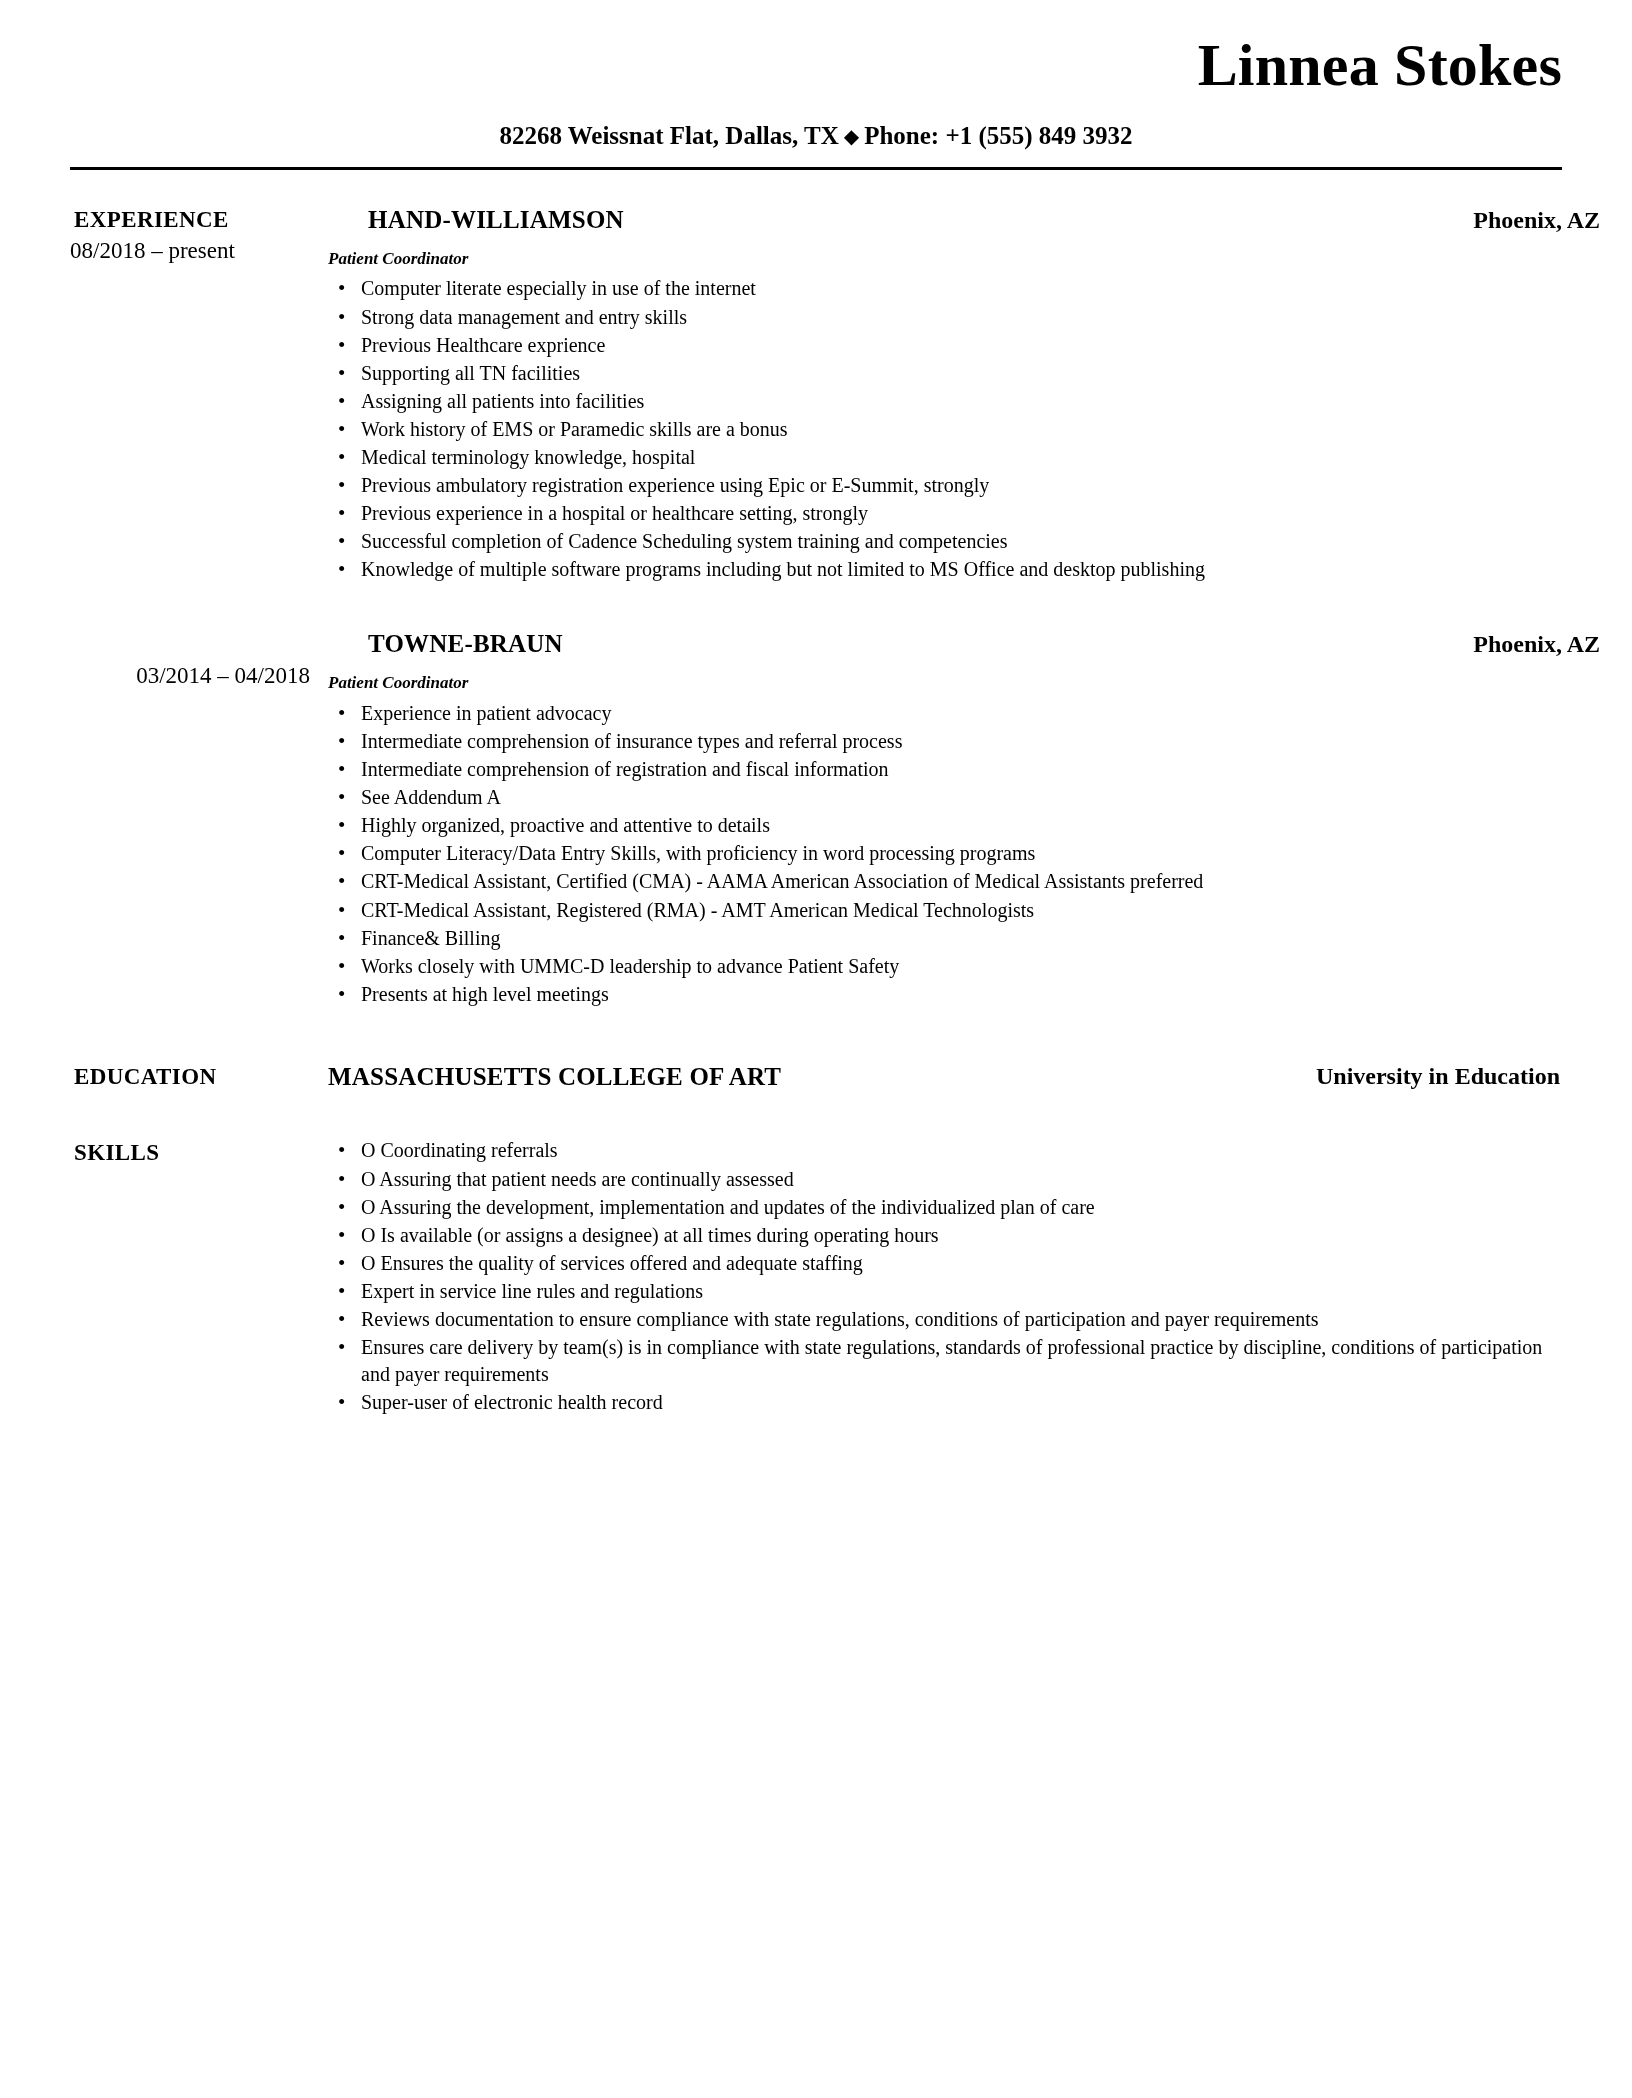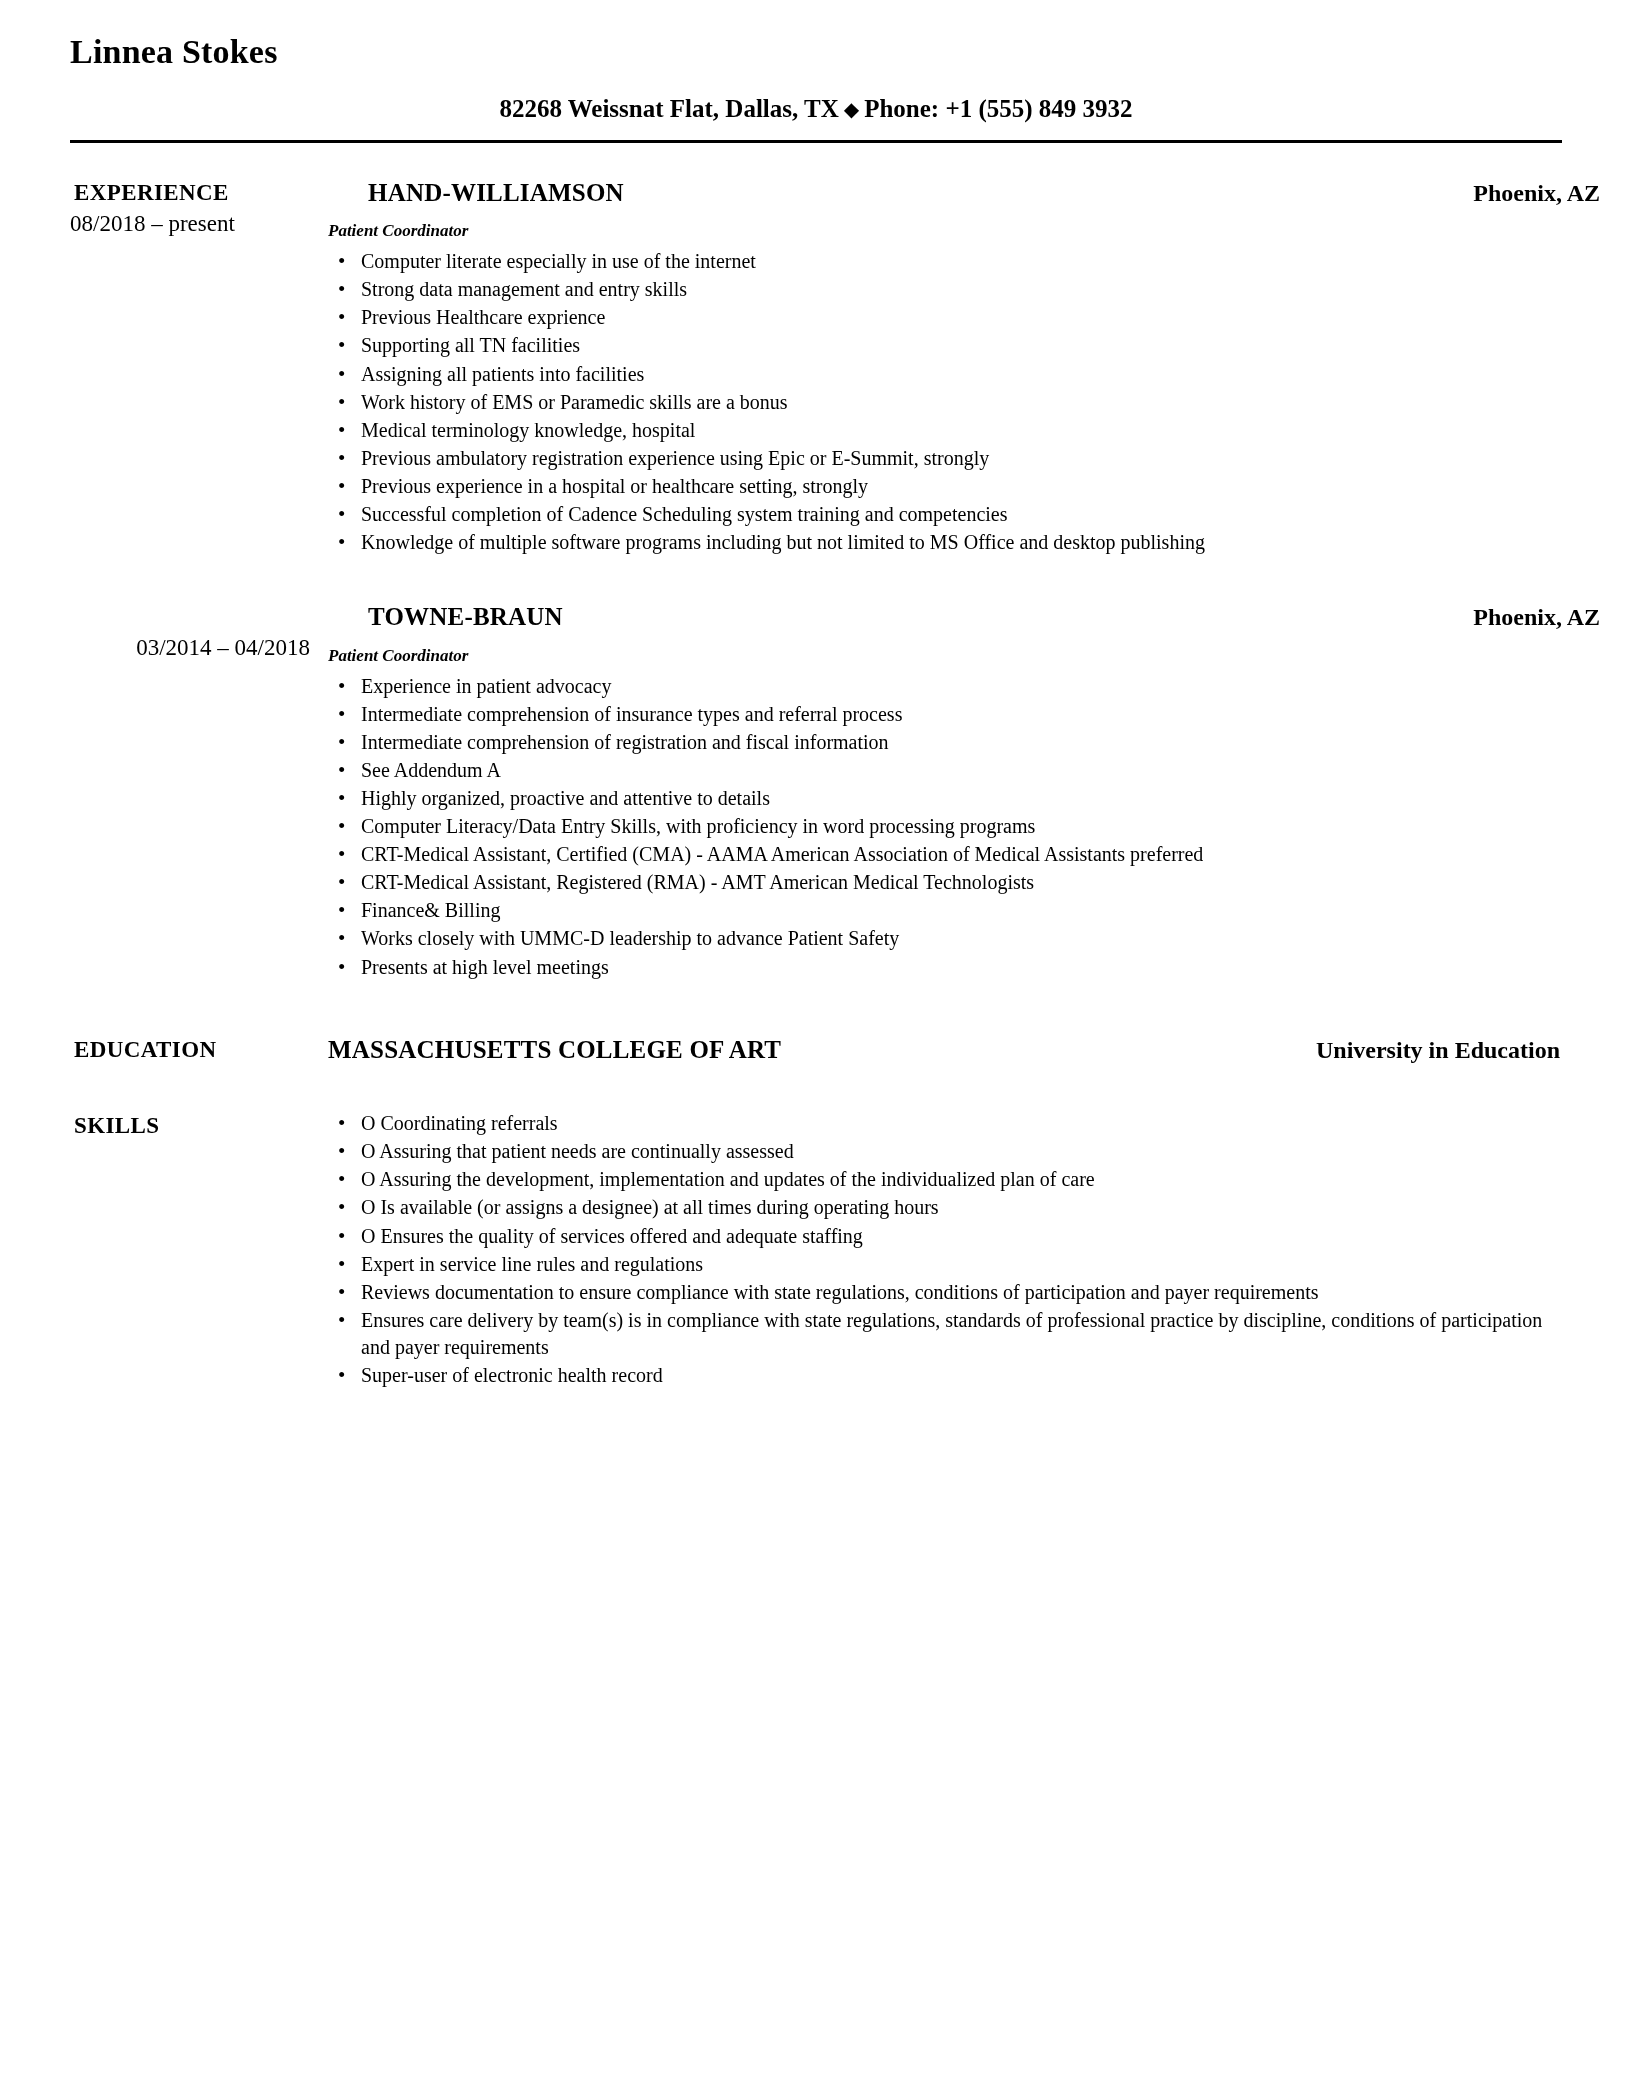--- a/index.html
+++ b/index.html
@@ -20,22 +20,22 @@
     box-sizing: border-box;
     padding: 0;
     overflow: hidden;
   }
   .inner {
     padding: 34px 70px 0 70px;
   }
 
   
   .name {
-    text-align: left;
-    font-size: 34px;
+    text-align: right;
+    font-size: 60px;
     font-weight: bold;
     letter-spacing: 0.2px;
     line-height: 1.05;
     margin: 0 0 24px 0;
   }
   .contact {
     text-align: center;
     font-size: 25px;
     font-weight: bold;
     line-height: 1.2;
@@ -141,21 +141,21 @@
     font-size: 21px;
   }
 
   .gap-job { height: 44px; }
   .gap-section { height: 52px; }
   .gap-edu { height: 44px; }
 
   .edu-head {
     display: flex;
     justify-content: space-between;
-    align-items: flex-end;
+    align-items: flex-start;
     width: 100%;
   }
   .school {
     font-size: 25px;
     font-weight: bold;
     letter-spacing: 0.2px;
     line-height: 1.3;
   }
   .degree {
     font-size: 24px;

